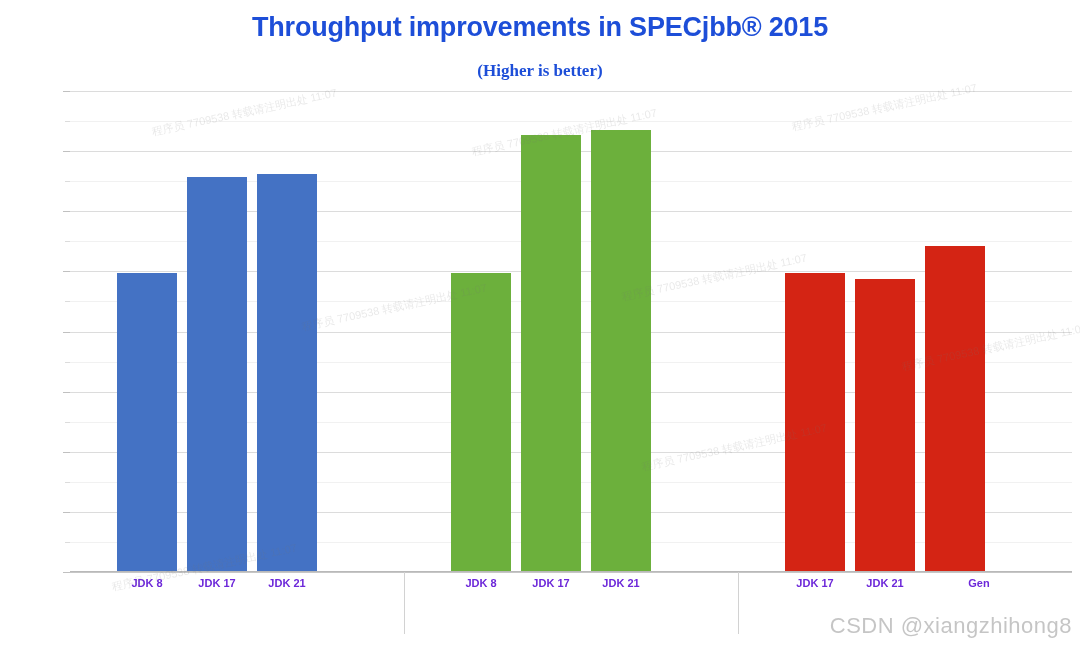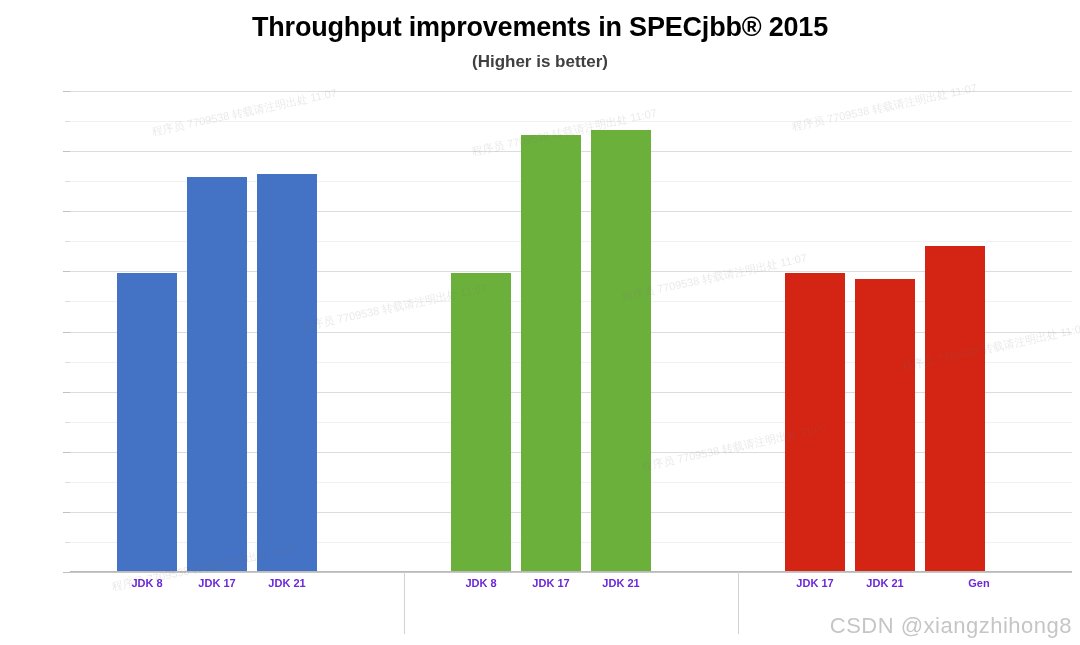--- a/index.html
+++ b/index.html
@@ -26,30 +26,31 @@
   .title-block {
     position: absolute;
     left: 0;
     top: 10px;
     width: 1080px;
     text-align: center;
   }
   .chart-title {
     font-size: 27px;
     font-weight: bold;
-    color: #000000;
+    color: #1d4ed8;
     letter-spacing: -0.2px;
     line-height: 34px;
   }
   .chart-subtitle {
     font-size: 17px;
     font-weight: bold;
-    color: #404040;
+    color: #1d4ed8;
     line-height: 24px;
-    margin-top: 6px;
+    margin-top: 15px;
+    font-family: Liberation Serif, serif;
   }
 
   
   .plot-area {
     position: absolute;
     left: 70px;
     top: 91px;
     width: 1002px;
     height: 481px;
   }

